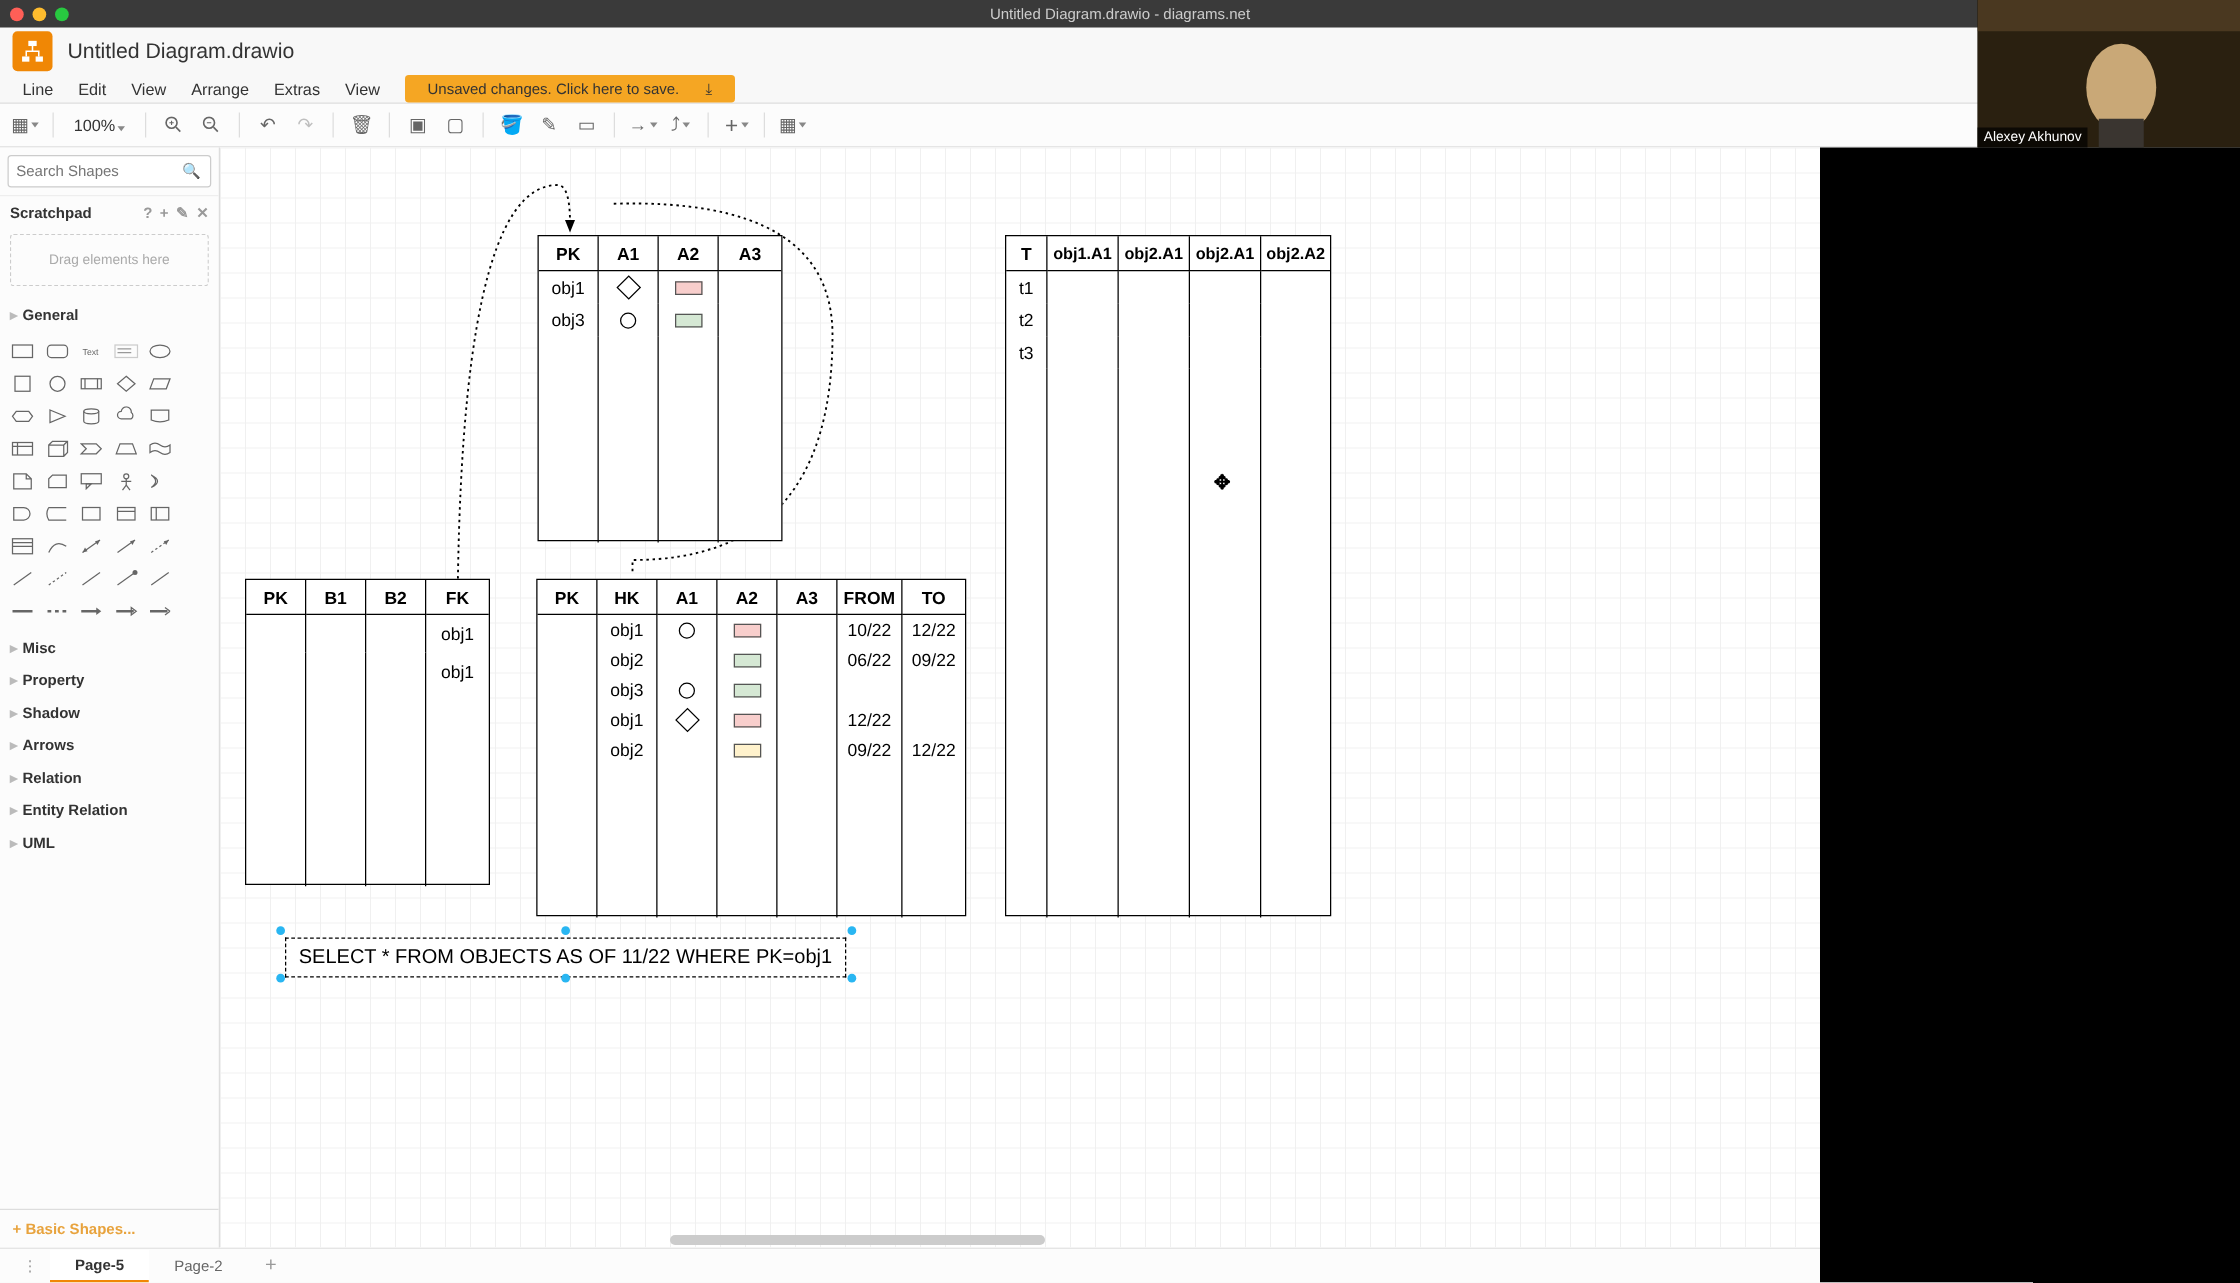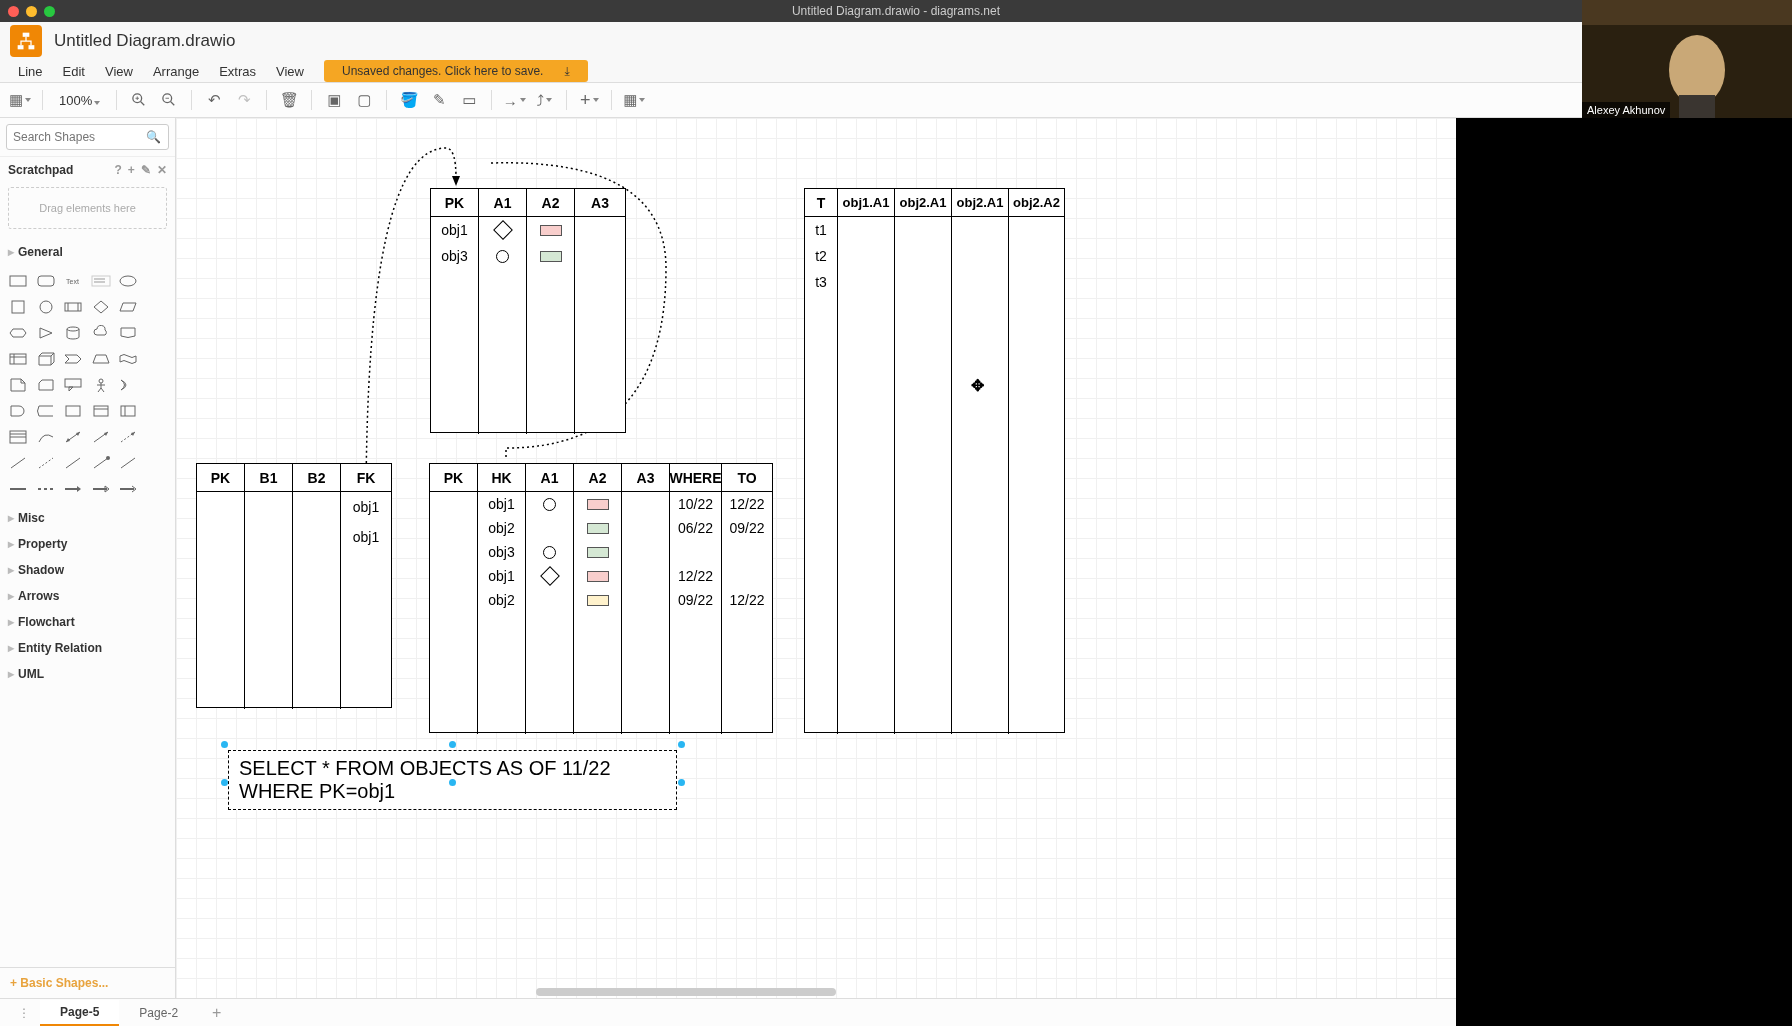--- a/index.html
+++ b/index.html
@@ -61,21 +61,21 @@
 .dtable-cell:last-child { border-right: none; }
 .dtable-header .dtable-cell { font-weight: bold; }
 .diamond { width: 14px; height: 14px; border: 1px solid #000; transform: rotate(45deg); }
 .circle { width: 13px; height: 13px; border: 1px solid #000; border-radius: 50%; }
 .swatch { width: 22px; height: 11px; border: 1px solid #555; }
 .sw-pink { background: #f8cecc; }
 .sw-green { background: #d5e8d4; }
 .sw-yellow { background: #fff2cc; }
 
 
-.sql-box { position: absolute; border: 1px dashed #000; background: #fff; padding: 6px 10px; font-size: 20px; }
+.sql-box { position: absolute; border: 1px dashed #000; background: #fff; padding: 6px 10px; font-size: 16px; }
 .sel-handle { position: absolute; width: 7px; height: 7px; background: #29b6f2; border-radius: 50%; }
 
 
 .right-panel { width: 206px; background: #fcfcfc; border-left: 1px solid #ddd; padding: 0; }
 .rp-tabs { display: flex; border-bottom: 1px solid #ddd; }
 .rp-tab { flex: 1; text-align: center; padding: 6px 0; font-size: 12px; color: #333; cursor: pointer; }
 .rp-tab.active { font-weight: bold; border-bottom: 2px solid #666; }
 .color-swatches { display: flex; flex-wrap: wrap; gap: 4px; padding: 10px 14px; align-items: center; justify-content: center; }
 .color-sw { width: 28px; height: 18px; border: 1px solid #999; cursor: pointer; }
 .color-nav { color: #bbb; font-size: 14px; padding: 0 4px; }
@@ -483,21 +483,21 @@
     <div class="shape-section">
         <span style="color:#bbb">▸</span>
         <span>Shadow</span>
       </div>
     <div class="shape-section">
         <span style="color:#bbb">▸</span>
         <span>Arrows</span>
       </div>
     <div class="shape-section">
         <span style="color:#bbb">▸</span>
-        <span>Flowchart</span>
+        <span>Relation</span>
       </div>
     <div class="shape-section">
         <span style="color:#bbb">▸</span>
         <span>Entity Relation</span>
       </div>
     <div class="shape-section">
         <span style="color:#bbb">▸</span>
         <span>UML</span>
       </div>
 
@@ -576,21 +576,21 @@
           </div>
         </div>
 
         <div class="dtable" style="left:253px;top:345px;width:344px;height:270px">
           <div class="dtable-row dtable-header" style="height:28px">
             <div class="dtable-cell" style="width:48px">PK</div>
             <div class="dtable-cell" style="width:48px">HK</div>
             <div class="dtable-cell" style="width:48px">A1</div>
             <div class="dtable-cell" style="width:48px">A2</div>
             <div class="dtable-cell" style="width:48px">A3</div>
-            <div class="dtable-cell" style="width:52px">WHERE</div>
+            <div class="dtable-cell" style="width:52px">FROM</div>
             <div class="dtable-cell" style="width:50px">TO</div>
           </div>
           <div class="dtable-row" style="height:24px">
             <div class="dtable-cell" style="width:48px;border-bottom:none"></div>
             <div class="dtable-cell" style="width:48px;border-bottom:none">obj1</div>
             <div class="dtable-cell" style="width:48px;border-bottom:none">
                 <div class="circle"></div>
               </div>
             <div class="dtable-cell" style="width:48px;border-bottom:none">
                 <div class="swatch sw-pink"></div>

